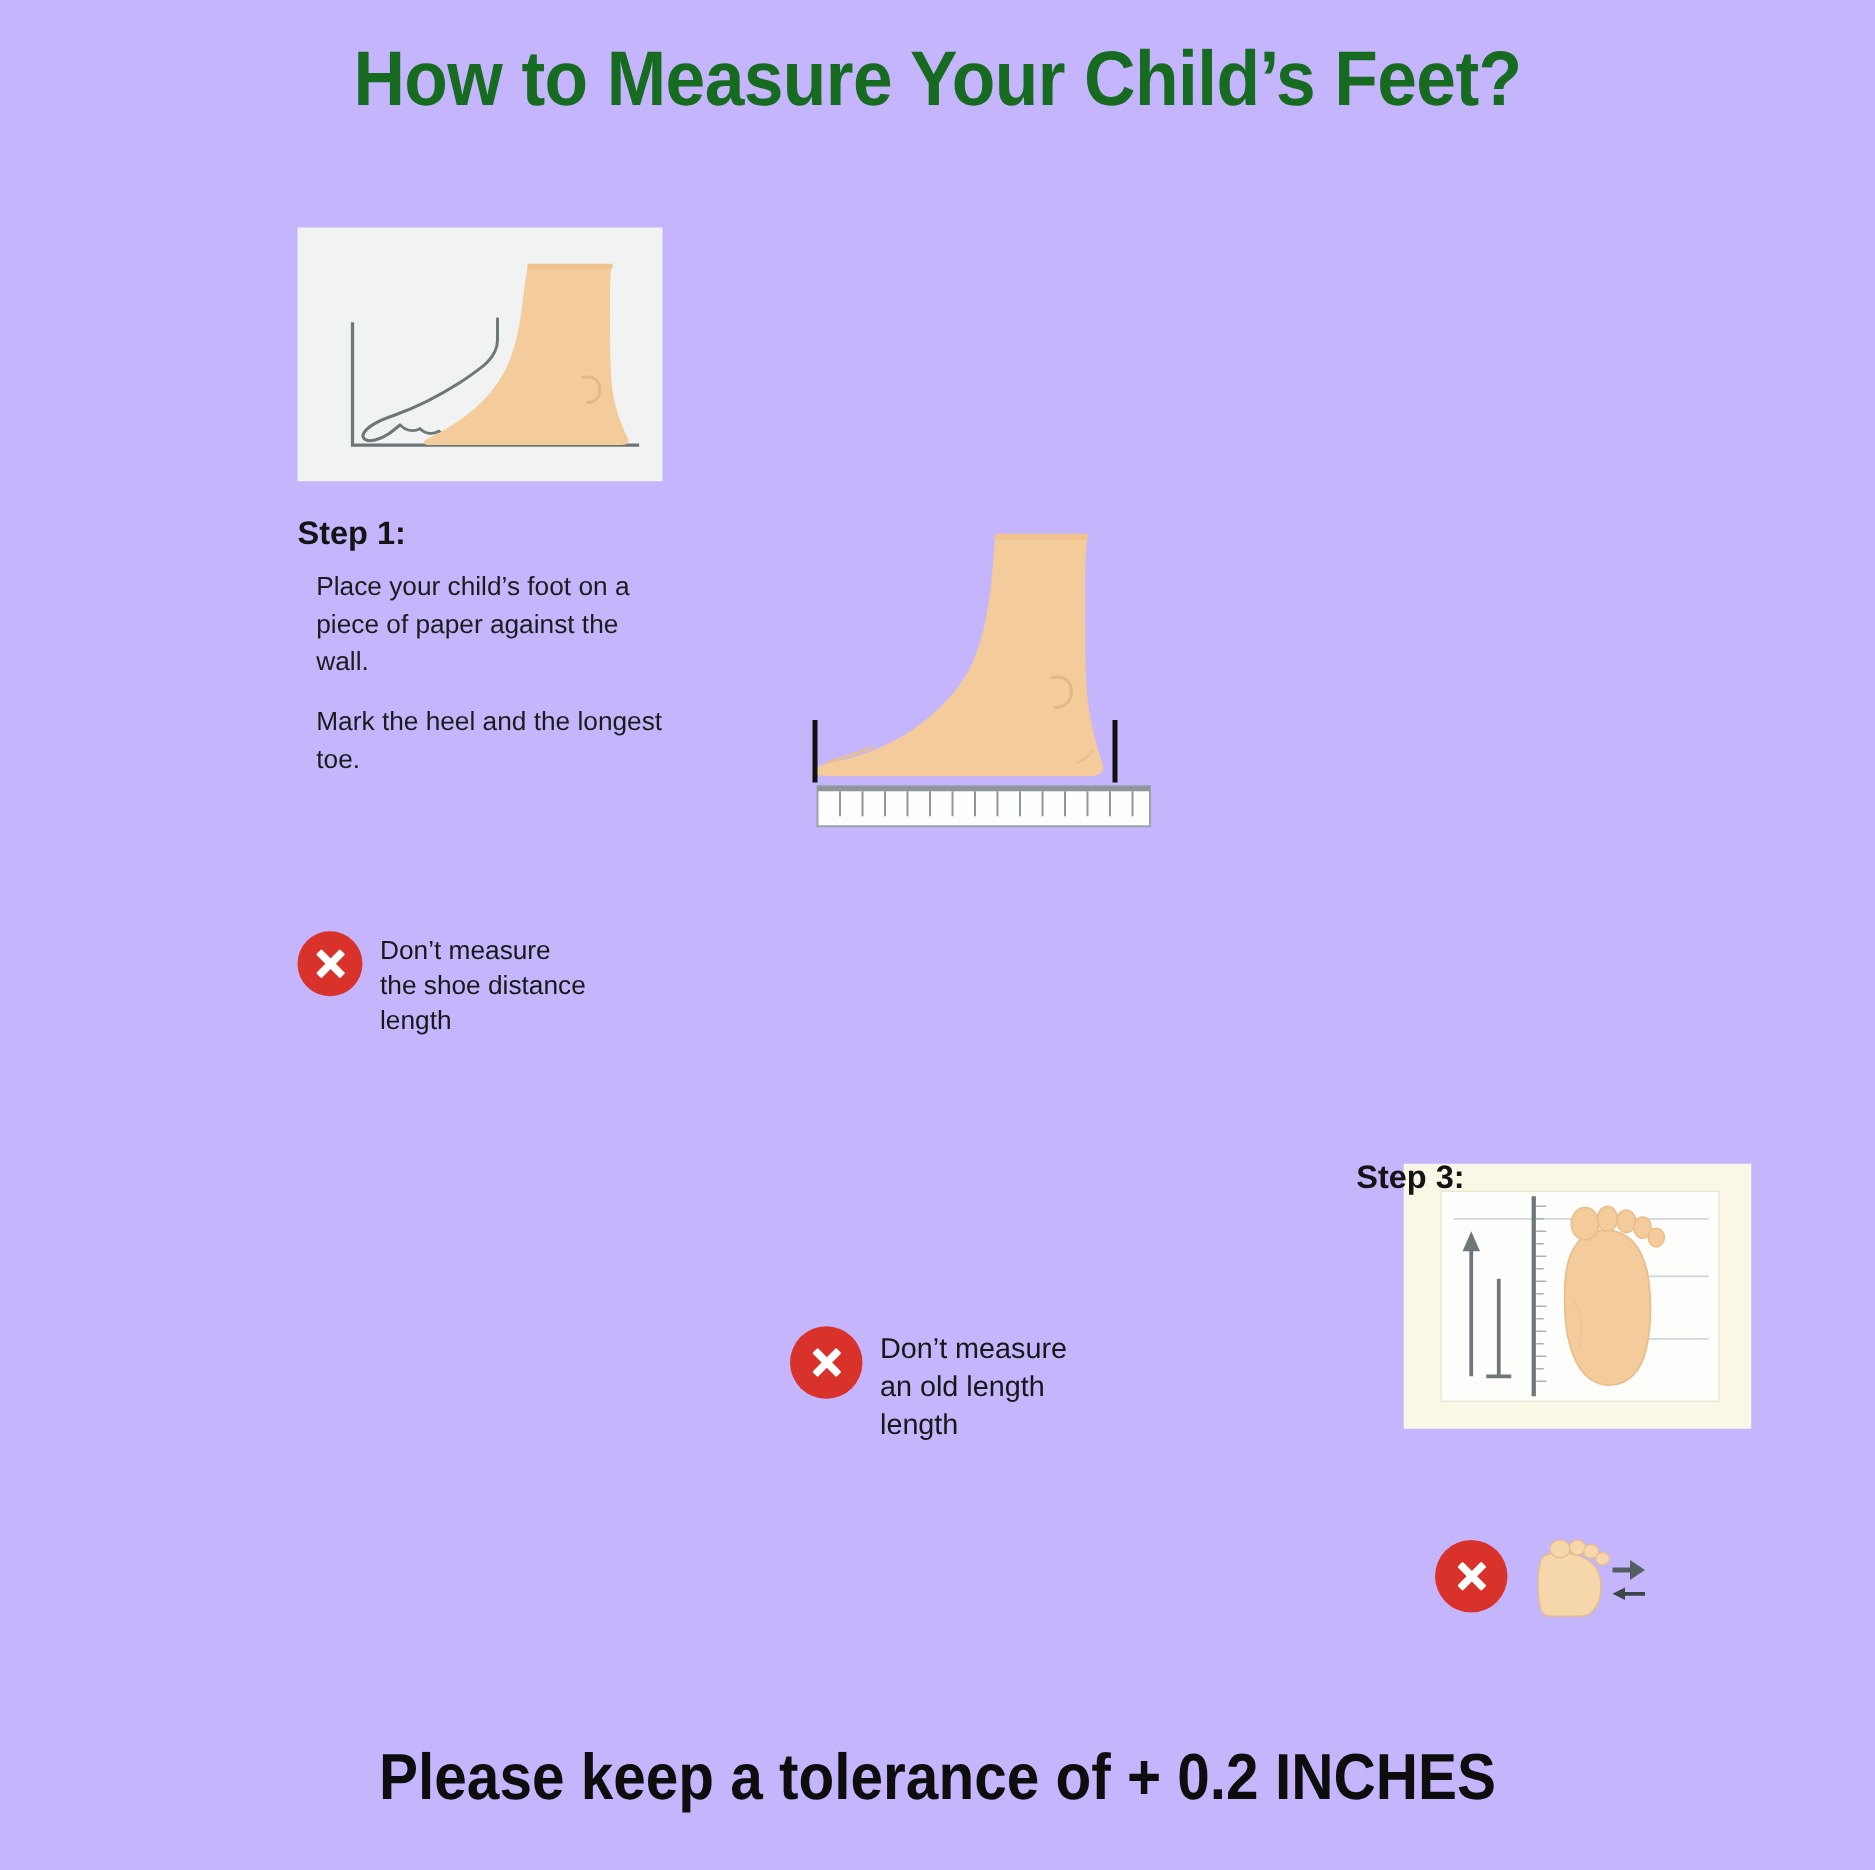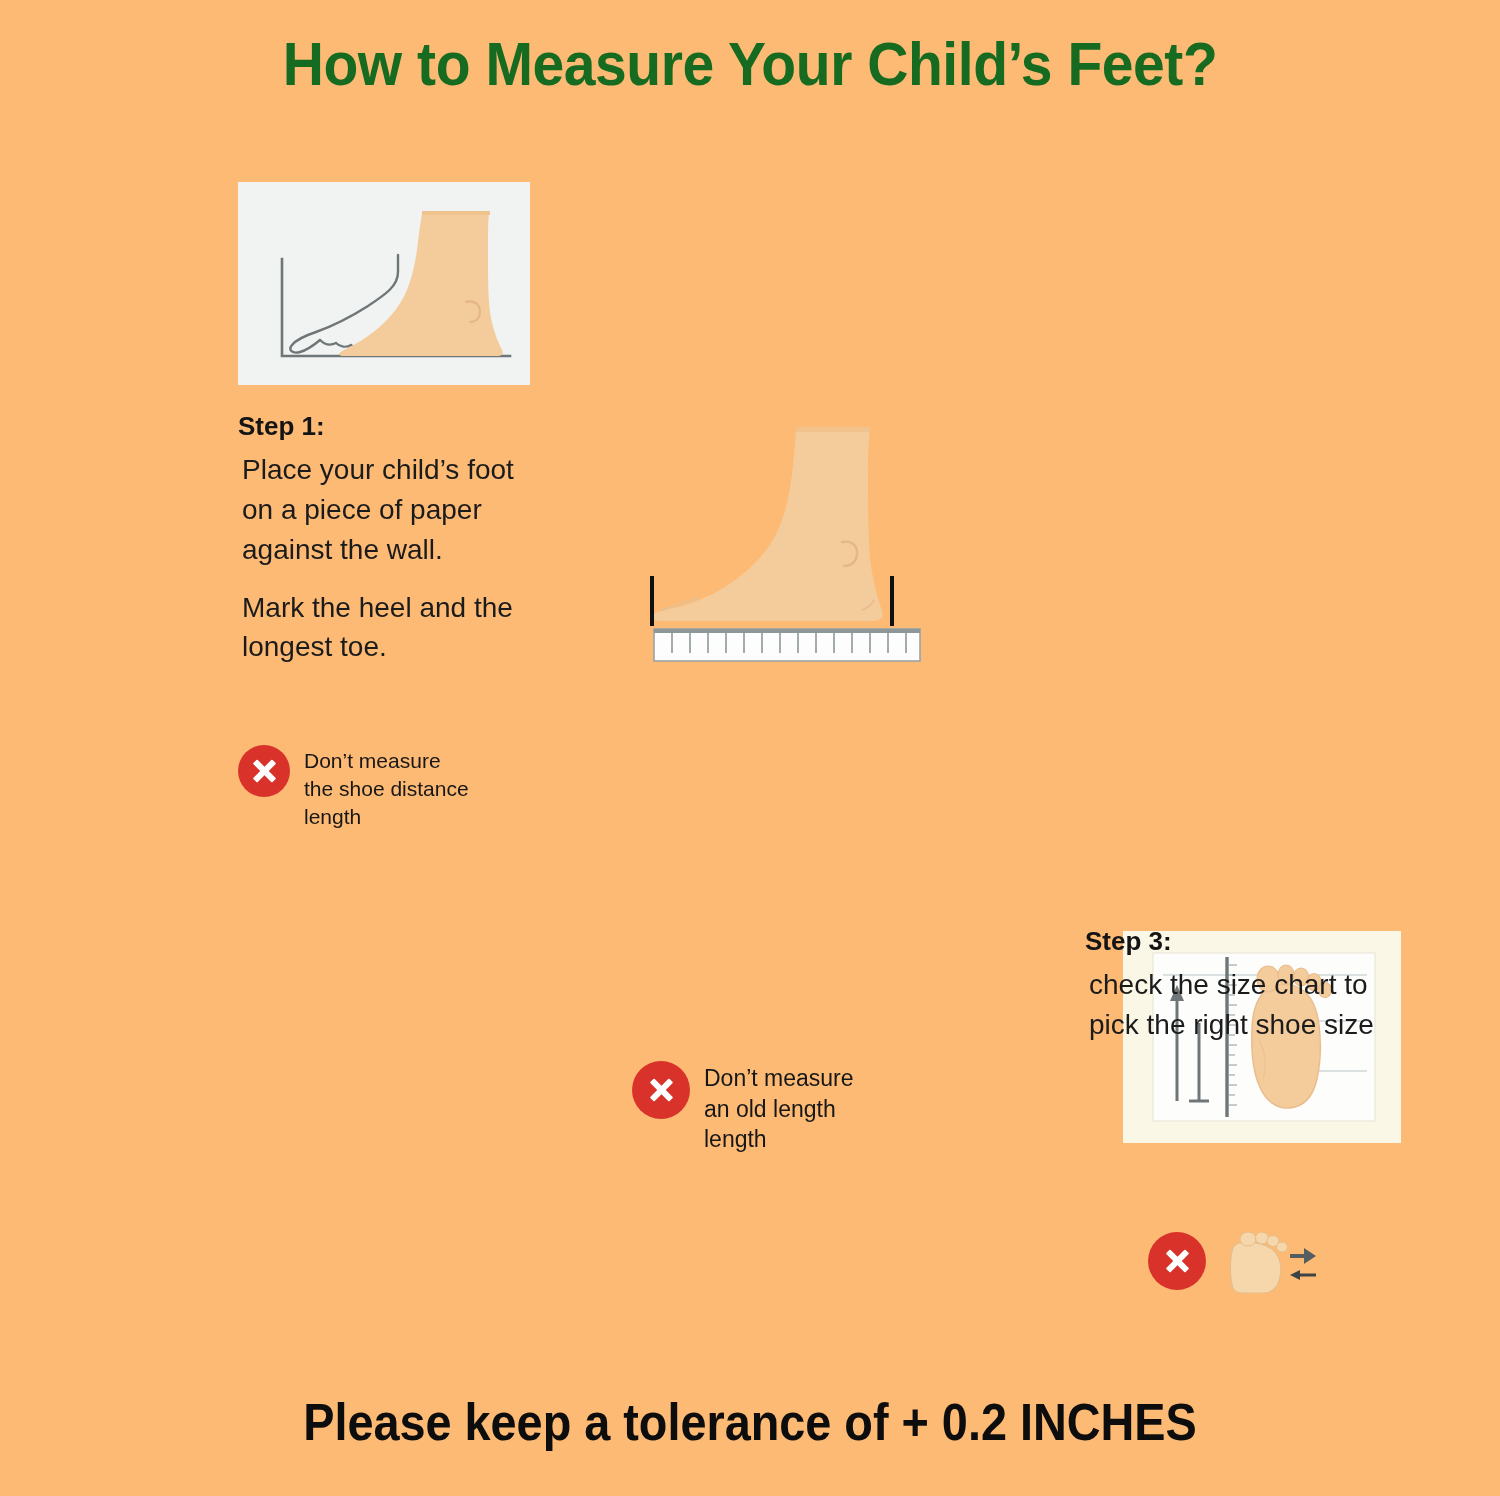--- a/index.html
+++ b/index.html
@@ -7,21 +7,21 @@
     padding: 0;
     background: #ffffff;
   }
   body {
     font-family: "Liberation Sans", sans-serif;
   }
   #page {
     position: relative;
     width: 1500px;
     height: 1496px;
-    background: #fdba74;
+    background: #c4b5fd;
     overflow: hidden;
   }
 
   
   #title {
     position: absolute;
     left: 0;
     top: 28px;
     width: 1500px;
     text-align: center;
@@ -61,23 +61,23 @@
     font-family: "Liberation Sans", sans-serif;
     font-weight: bold;
     color: #141414;
     font-size: 26px;
     line-height: 1.05;
     margin: 0 0 10px 0;
   }
   .step-body {
     font-family: "Liberation Sans", sans-serif;
     color: #1b1b1b;
-    font-size: 28px;
+    font-size: 21px;
     line-height: 1.42;
-    margin: 4px;
+    margin: 15px;
   }
   .step-body .para { margin: 0; }
   .step-body .para + .para { margin-top: 18px; }
 
   
   .warn {
     position: absolute;
     display: flex;
     align-items: flex-start;
     gap: 14px;
@@ -292,23 +292,20 @@
       <ellipse cx="178" cy="46" rx="7.5" ry="9" fill="#f4cb9b" stroke="#e9bd8b" stroke-width="1.2"></ellipse>
       <ellipse cx="191" cy="51" rx="7" ry="8.5" fill="#f4cb9b" stroke="#e9bd8b" stroke-width="1.2"></ellipse>
       <ellipse cx="202" cy="59" rx="6.5" ry="7.5" fill="#f4cb9b" stroke="#e9bd8b" stroke-width="1.2"></ellipse>
 
       <path d="M 136 110 C 142 118 144 134 140 148" fill="none" stroke="#edc492" stroke-width="1.6"></path>
     </svg>
   </div>
 
   <div class="step" id="step3-text" style="left:1085px; top:928px; width:320px;">
     <div class="step-heading">Step 3:</div>
-    <div class="step-body">
-      <p class="para">check the size chart to pick the right shoe size</p>
-    </div>
   </div>
 
   <div class="warn" id="step3-warn" style="left:1148px; top:1202px; width:220px; align-items:center;">
     <div class="warn-circle" style="width:58px;height:58px;"></div>
     <svg width="100" height="72" viewBox="0 0 100 72">
 
       <path d="M 12 26
                C 10 36 10 50 12 60
                C 13 66 16 68 22 68
                L 44 68

